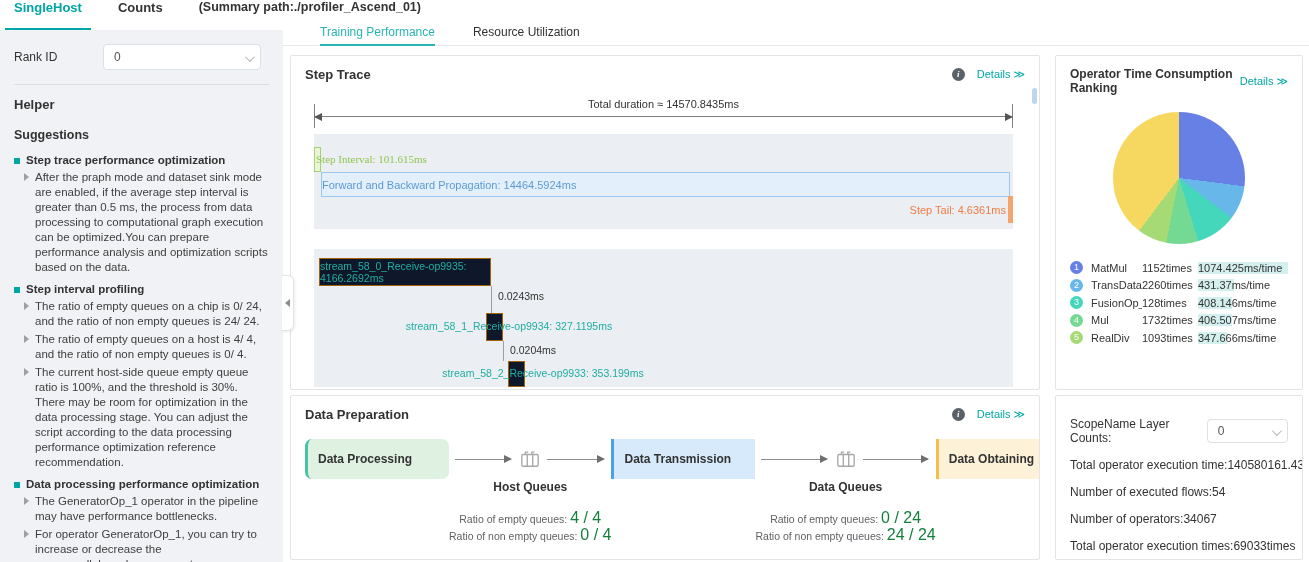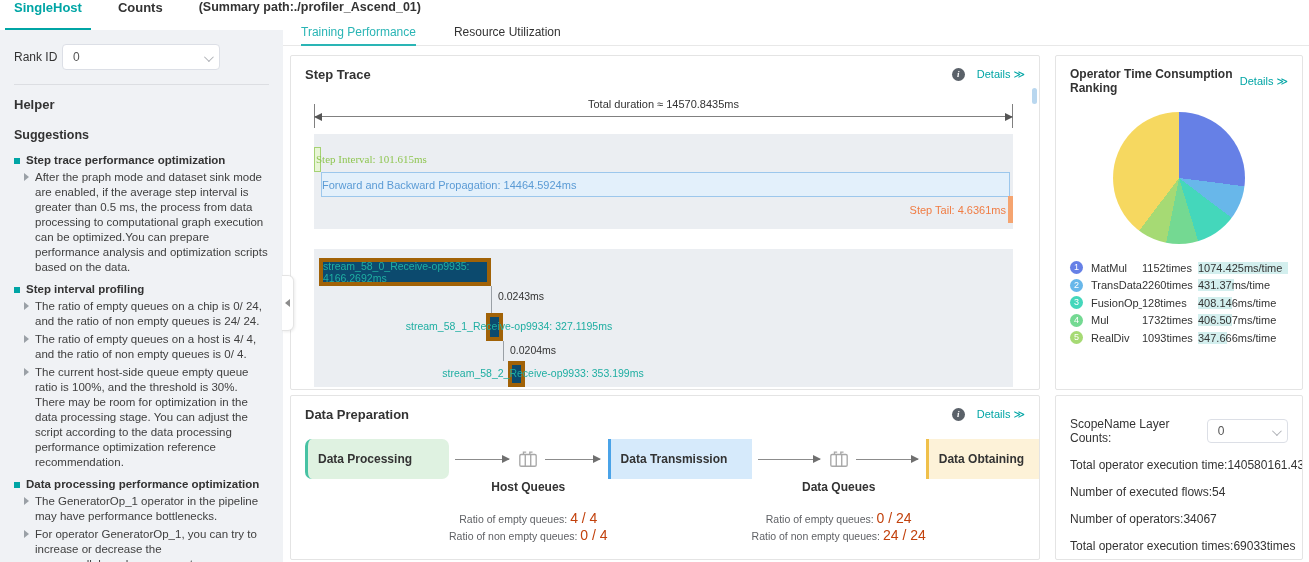--- a/index.html
+++ b/index.html
@@ -10,21 +10,21 @@
   .topbar { height:25px; display:flex; padding-left:14px; background:#fff; }
   .top-tab { font-size:13px; font-weight:bold; color:#333; margin-right:36px; position:relative; cursor:pointer; }
   .top-tab.active { color:#00a5a5; }
   .top-tab.active::after { content:''; position:absolute; left:-9px; right:-9px; bottom:-6px; height:3px; background:#00a5a5; }
   .summary-path { font-size:12.5px; font-weight:bold; color:#333; }
 
   .app { display:flex; height:537px; }
 
   
   .sidebar { width:283px; margin-top:5px; background:#f0f2f5; position:relative; padding:14px 14px 0 14px; font-size:11.5px; }
-  .rank-row { display:flex; align-items:center; margin-bottom:14px; }
+  .rank-row { display:flex; align-items:center; margin-bottom:14px;gap:41px; }
   .rank-label { font-size:12px; color:#333; width:48px; }
   .select-box { position:relative; width:158px; height:26px; background:#fff; border:1px solid #dcdfe6; border-radius:4px;
     font-size:12px; color:#555; display:flex; align-items:center; padding:0 22px 0 10px; cursor:pointer; }
   .chev-down { position:absolute; right:8px; top:10px; width:7px; height:7px; border-right:1px solid #b0b3b8; border-bottom:1px solid #b0b3b8; transform:rotate(45deg) translateY(-2px); }
   .sb-divider { height:1px; background:#dcdee2; margin:0 0 12px 0; }
   .helper-title { font-size:13px; font-weight:bold; margin-bottom:16px; }
   .sug-title0 { font-size:12.5px; font-weight:bold; margin-bottom:12px; }
   .sug-head { display:flex; align-items:flex-start; margin:8px 0 4px 0; }
   .sq { width:6px; height:6px; background:#00a5a5; margin:4px 6px 0 0; flex:none; }
   .sug-head span.t { font-weight:bold; font-size:11.5px; }
@@ -33,21 +33,21 @@
   .sug-item p { flex:1; }
   .collapse-handle { position:absolute; right:-11px; top:245px; width:12px; height:56px; background:#fff;
     border:1px solid #e4e4e4; border-left:none; border-radius:0 6px 6px 0; cursor:pointer; display:flex; align-items:center; justify-content:center;
     box-shadow:1px 1px 3px rgba(0,0,0,.08); z-index:5; }
   .collapse-handle .arr { width:0; height:0; border-right:5px solid #8c8c8c; border-top:4px solid transparent; border-bottom:4px solid transparent; }
 
   
   .main { flex:1; display:flex; flex-direction:column; }
   .tabsbar { height:21px; border-bottom:1px solid #e8e8e8; display:flex; padding-left:18px; }
   .m-tab { font-size:12px; color:#333; margin-right:38px; position:relative; cursor:pointer; }
-  .m-tab.active { color:#2ab5b5; }
+  .m-tab.active { color:#2ab5b5;margin-left:19px; }
   .m-tab.active::after { content:''; position:absolute; left:0; right:0; bottom:-1px; height:2px; background:#2ab5b5; }
 
   .content { margin-top:9px; padding-left:7px; display:grid; grid-template-columns:750px 248px; grid-template-rows:335px 165px; gap:5px 15px; }
 
   .panel { background:#fff; border:1px solid #e4e4e4; border-radius:2px; position:relative; padding:11px 14px; overflow:hidden; }
   .panel-head { display:flex; align-items:center; }
   .panel-title { font-size:13px; font-weight:bold; color:#333; }
   .panel-title.sm { font-size:12px; }
   .head-right { margin-left:auto; display:flex; align-items:center; gap:12px; }
   .info-icon { width:13px; height:13px; border-radius:50%; background:#5a6169; position:relative; cursor:pointer; }
@@ -68,21 +68,21 @@
   .band { position:relative; background:#ebeef2; }
   .band1 { margin-top:6px; height:95px; }
   .si-box { position:absolute; left:0; top:13px; width:7px; height:25px; border:1px solid #a5d273; background:#e8f5d6; }
   .si-label { position:absolute; left:2px; top:19px; font-size:11px; color:#90c653; white-space:nowrap;font-family:Liberation Serif, serif; }
   .fb-box { position:absolute; left:7px; right:3px; top:38px; height:25px; border:1px solid #9cc7ec; background:#e3f0fb;
     display:flex; align-items:center; justify-content:flex-start; font-size:11px; color:#5b9bd5; }
   .tail-label { position:absolute; right:7px; top:70px; font-size:11px; color:#f07c43; white-space:nowrap; }
   .tail-box { position:absolute; right:0; top:62px; width:5px; height:27px; background:#f5a470; }
 
   .band2 { margin-top:20px; height:138px; }
-  .tealbox { position:absolute; border:4px solid #a16207; background:#0c4a6e; display:flex; align-items:center; justify-content:center;
+  .tealbox { position:absolute; border:1px solid #a16207; background:#0f172a; display:flex; align-items:center; justify-content:center;
     font-size:10.5px; color:#1faea2; }
   .recv0 { left:5px; top:9px; width:172px; height:28px; }
   .recv1 { left:172px; top:64px; width:17px; height:28px; }
   .recv2 { left:194px; top:112px; width:17px; height:26px; }
   .conn { position:absolute; width:1px; background:#9aa0a6; }
   .conn1 { left:177px; top:37px; height:27px; }
   .conn2 { left:189px; top:92px; height:20px; }
   .gap-label { position:absolute; font-size:10.5px; color:#333; white-space:nowrap; }
   .gap1 { left:184px; top:41px; }
   .gap2 { left:196px; top:95px; }
@@ -106,21 +106,21 @@
   .stage0 { width:144px; background:#dff2e1; border-color:#47c2a4;border-radius:7px; }
   .stage1 { width:144px; background:#d6eafb; border-color:#4aa3e8; }
   .stage2 { width:129px; background:#fdf2d8; border-color:#f0c04a; }
   .flowmid { flex:1; display:flex; flex-direction:column; align-items:center; }
   .mid-top { display:flex; align-items:center; height:40px; width:100%; }
   .farrow { flex:1; height:1px; background:#8c8c8c; position:relative; margin:0 8px 0 6px; }
   .farrow::after { content:''; position:absolute; right:-1px; top:-4px; border-left:8px solid #6f6f6f; border-top:4.5px solid transparent; border-bottom:4.5px solid transparent; }
   .qicon { flex:none; width:22px; height:20px; }
   .q-label { font-size:12px; font-weight:bold; color:#333; margin-top:1px; }
   .q-ratios { margin-top:16px; text-align:center; font-size:10.5px; color:#606266; line-height:16px; white-space:nowrap; }
-  .q-ratios b { font-size:14px; color:#c2410c; font-weight:normal; }
+  .q-ratios b { font-size:16px; color:#15803d; font-weight:normal; }
 
   
   .tl-row { display:flex; align-items:center; margin-top:10px; font-size:12px; color:#333; }
   .tl-row .select-box { width:86px; height:24px; margin-left:6px; }
   .tl-stat { font-size:12px; color:#333; margin-top:13px; white-space:nowrap; }
 </style>
 </head>
 <body>
 
 <div class="topbar">

